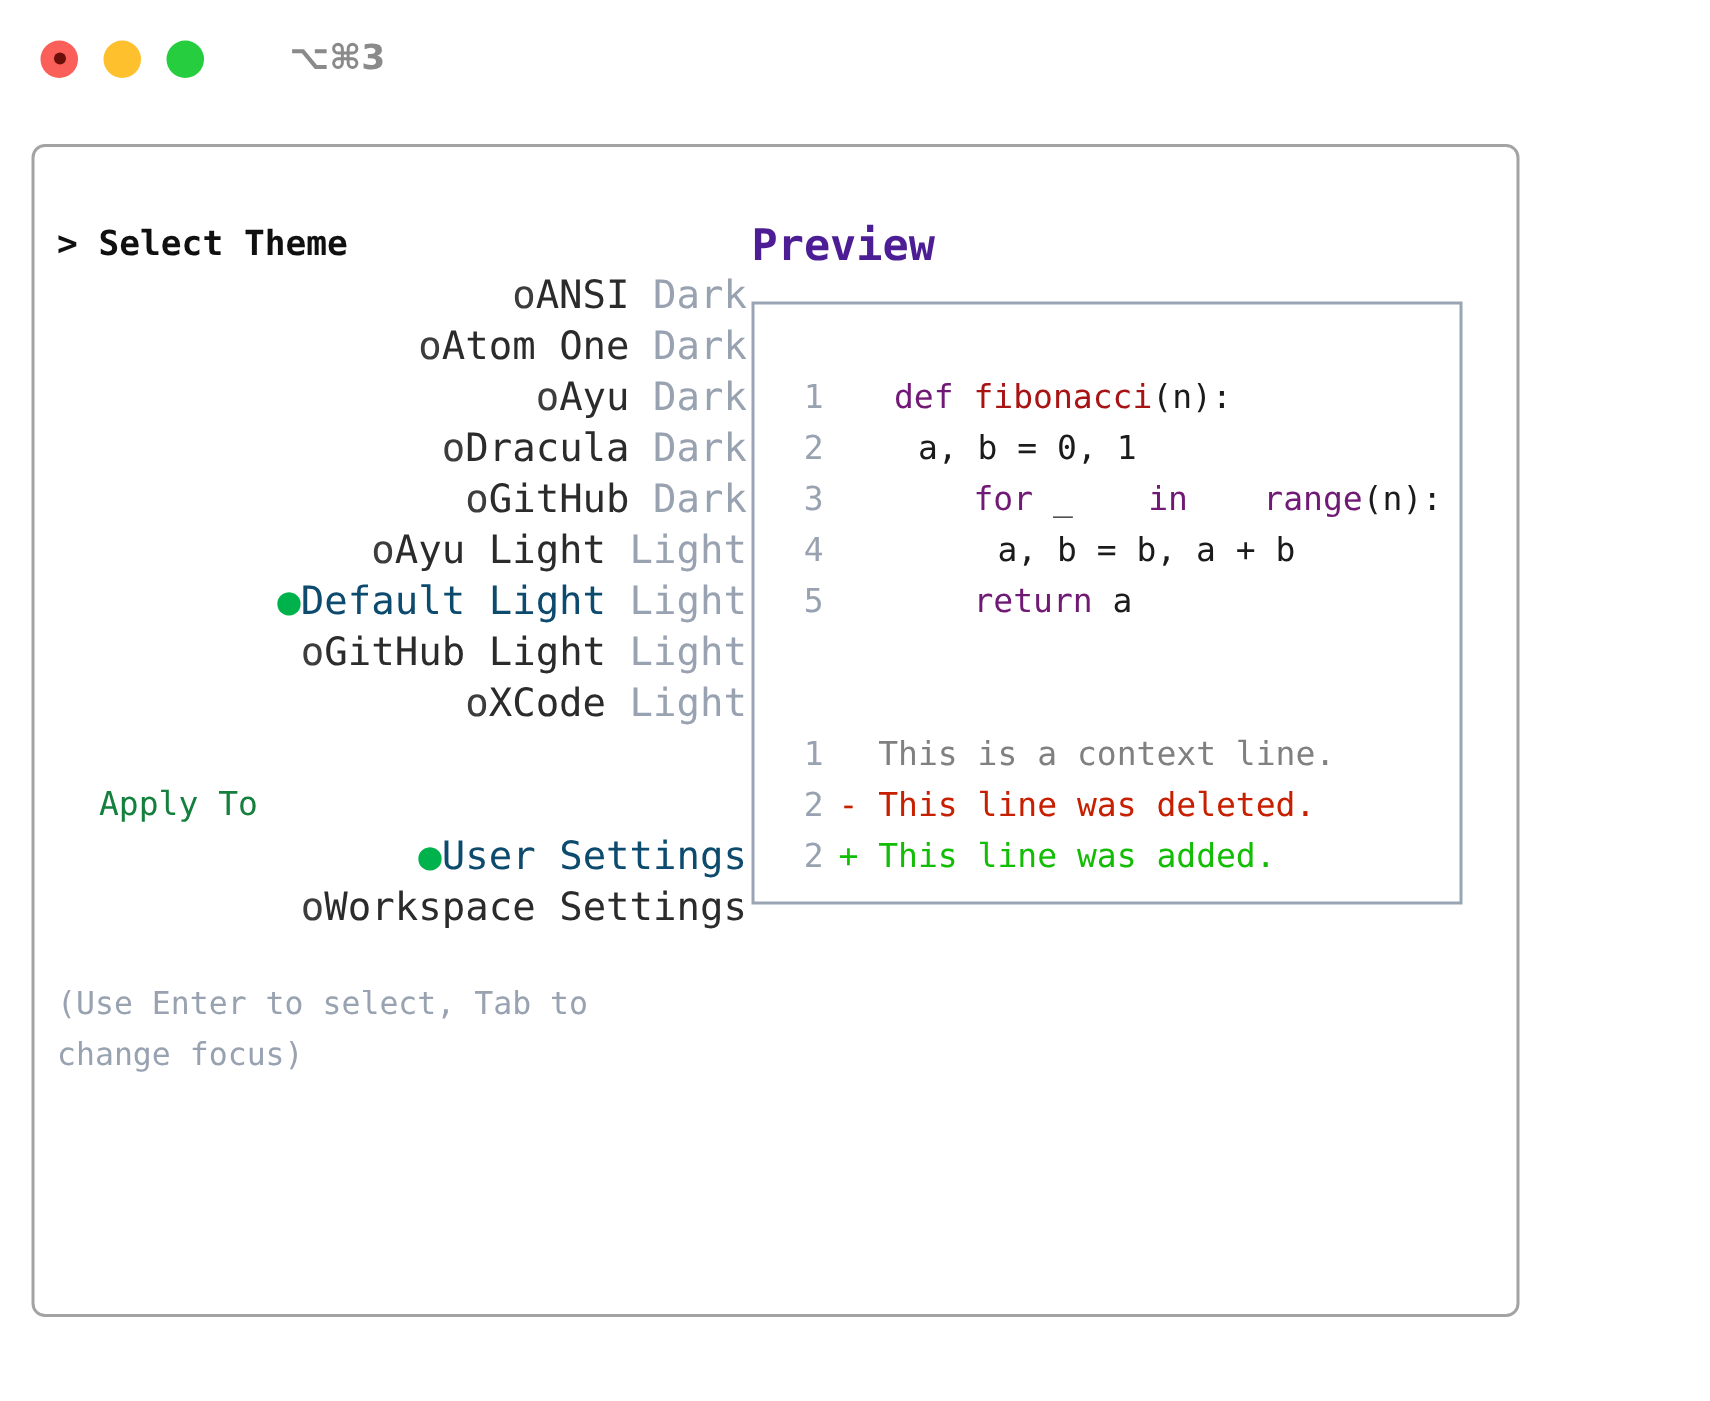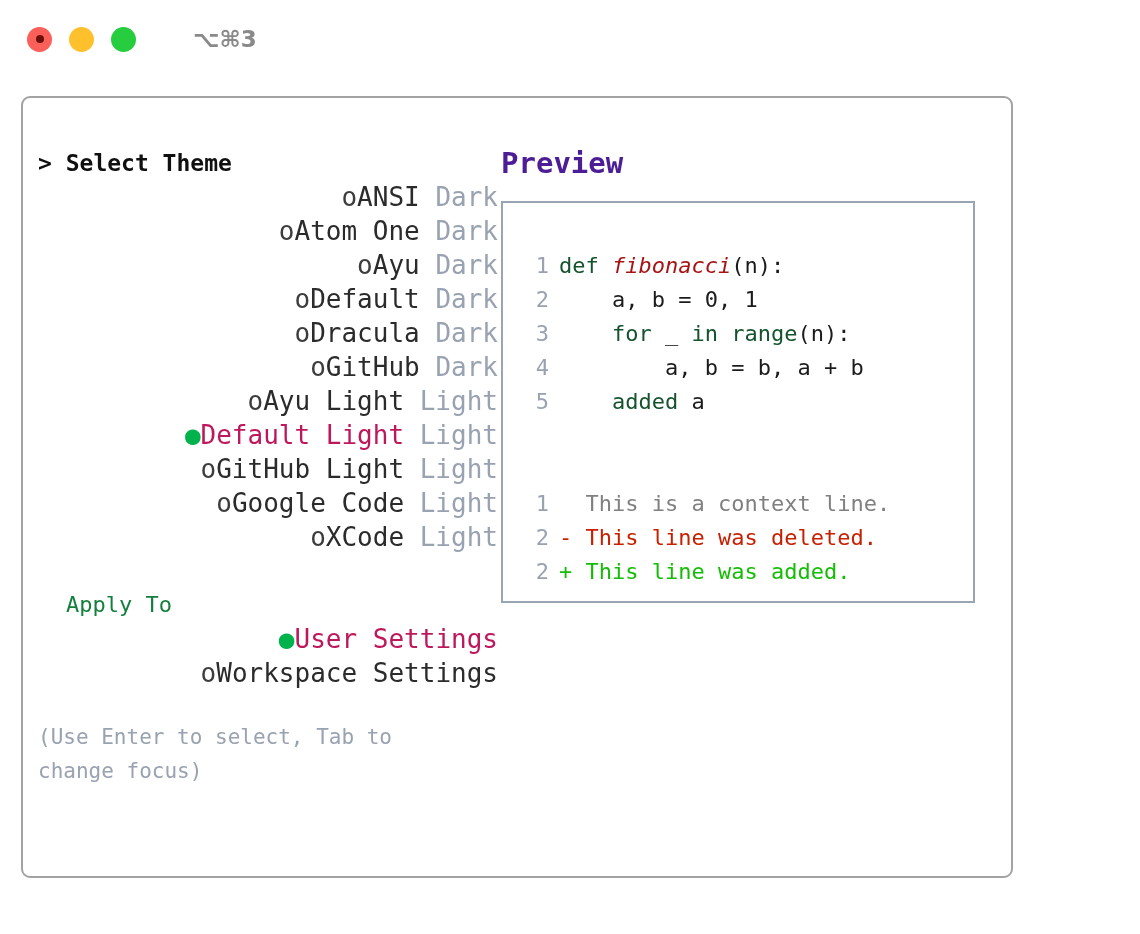--- a/index.html
+++ b/index.html
@@ -111,21 +111,21 @@
     white-space: pre;
     display: block;
     text-align: right;
   }
   .marker {
     display: inline-block;
     width: 22px;
     color: #3d3d3d;
   }
   .marker.sel { color: #00b24c; }
-  .name.sel   { color: #be185d; }
+  .name.sel   { color: #0c4a6e; }
   .cat {
     color: #98a2b0;
   }
 
   .section-gap { height: 34px; }
 
   .apply-header {
     font-size: 22px;
     color: #15803d;
     line-height: 34px;
@@ -170,22 +170,22 @@
     white-space: pre;
     color: #1b1b1b;
   }
   .lineno {
     display: inline-block;
     width: 46px;
     text-align: right;
     color: #98a2b0;
     padding-right: 10px;
   }
-  .kw   { color: #14532d; }
-  .fn   { color: #a81414; font-style: italic; }
+  .kw   { color: #701a75; margin-left: 37px; }
+  .fn   { color: #a81414; }
   .ctx  { color: #808080; }
   .del  { color: #c62000; }
   .add  { color: #14bd05; }
   .blank-line { height: 34px; }
 </style>
 </head>
 <body>
 
 <div class="window">
 
@@ -202,27 +202,25 @@
     <div class="panel-inner">
 
       <div class="left-col">
 
         <div class="list-header">&gt; Select Theme</div>
 
         <div>
           <div class="theme-row"><span class="marker">o</span><span class="name">ANSI</span> <span class="cat">Dark</span></div>
           <div class="theme-row"><span class="marker">o</span><span class="name">Atom One</span> <span class="cat">Dark</span></div>
           <div class="theme-row"><span class="marker">o</span><span class="name">Ayu</span> <span class="cat">Dark</span></div>
-          <div class="theme-row"><span class="marker">o</span><span class="name">Default</span> <span class="cat">Dark</span></div>
           <div class="theme-row"><span class="marker">o</span><span class="name">Dracula</span> <span class="cat">Dark</span></div>
           <div class="theme-row"><span class="marker">o</span><span class="name">GitHub</span> <span class="cat">Dark</span></div>
           <div class="theme-row"><span class="marker">o</span><span class="name">Ayu Light</span> <span class="cat">Light</span></div>
           <div class="theme-row"><span class="marker sel">●</span><span class="name sel">Default Light</span> <span class="cat">Light</span></div>
           <div class="theme-row"><span class="marker">o</span><span class="name">GitHub Light</span> <span class="cat">Light</span></div>
-          <div class="theme-row"><span class="marker">o</span><span class="name">Google Code</span> <span class="cat">Light</span></div>
           <div class="theme-row"><span class="marker">o</span><span class="name">XCode</span> <span class="cat">Light</span></div>
         </div>
 
         <div class="section-gap"></div>
 
         <div class="apply-header">Apply To</div>
 
         <div>
           <div class="theme-row"><span class="marker sel">●</span><span class="name sel">User Settings</span></div>
           <div class="theme-row"><span class="marker">o</span><span class="name">Workspace Settings</span></div>
@@ -238,21 +236,21 @@
         <div class="preview-box">
 
           <div class="code-line"><span class="lineno">1</span><span class="kw">def</span> <span class="fn">fibonacci</span><span>(n):</span></div>
 
           <div class="code-line"><span class="lineno">2</span><span>    a, b = 0, 1</span></div>
 
           <div class="code-line"><span class="lineno">3</span><span>    </span><span class="kw">for</span><span> _ </span><span class="kw">in</span><span> </span><span class="kw">range</span><span>(n):</span></div>
 
           <div class="code-line"><span class="lineno">4</span><span>        a, b = b, a + b</span></div>
 
-          <div class="code-line"><span class="lineno">5</span><span>    </span><span class="kw">added</span><span> a</span></div>
+          <div class="code-line"><span class="lineno">5</span><span>    </span><span class="kw">return</span><span> a</span></div>
 
           <div class="blank-line"></div>
           <div class="blank-line"></div>
 
           <div class="code-line"><span class="lineno">1</span><span class="ctx"> </span><span class="ctx"> This is a context line.</span></div>
 
           <div class="code-line"><span class="lineno">2</span><span class="del">-</span><span class="del"> This line was deleted.</span></div>
 
           <div class="code-line"><span class="lineno">2</span><span class="add">+</span><span class="add"> This line was added.</span></div>
 

